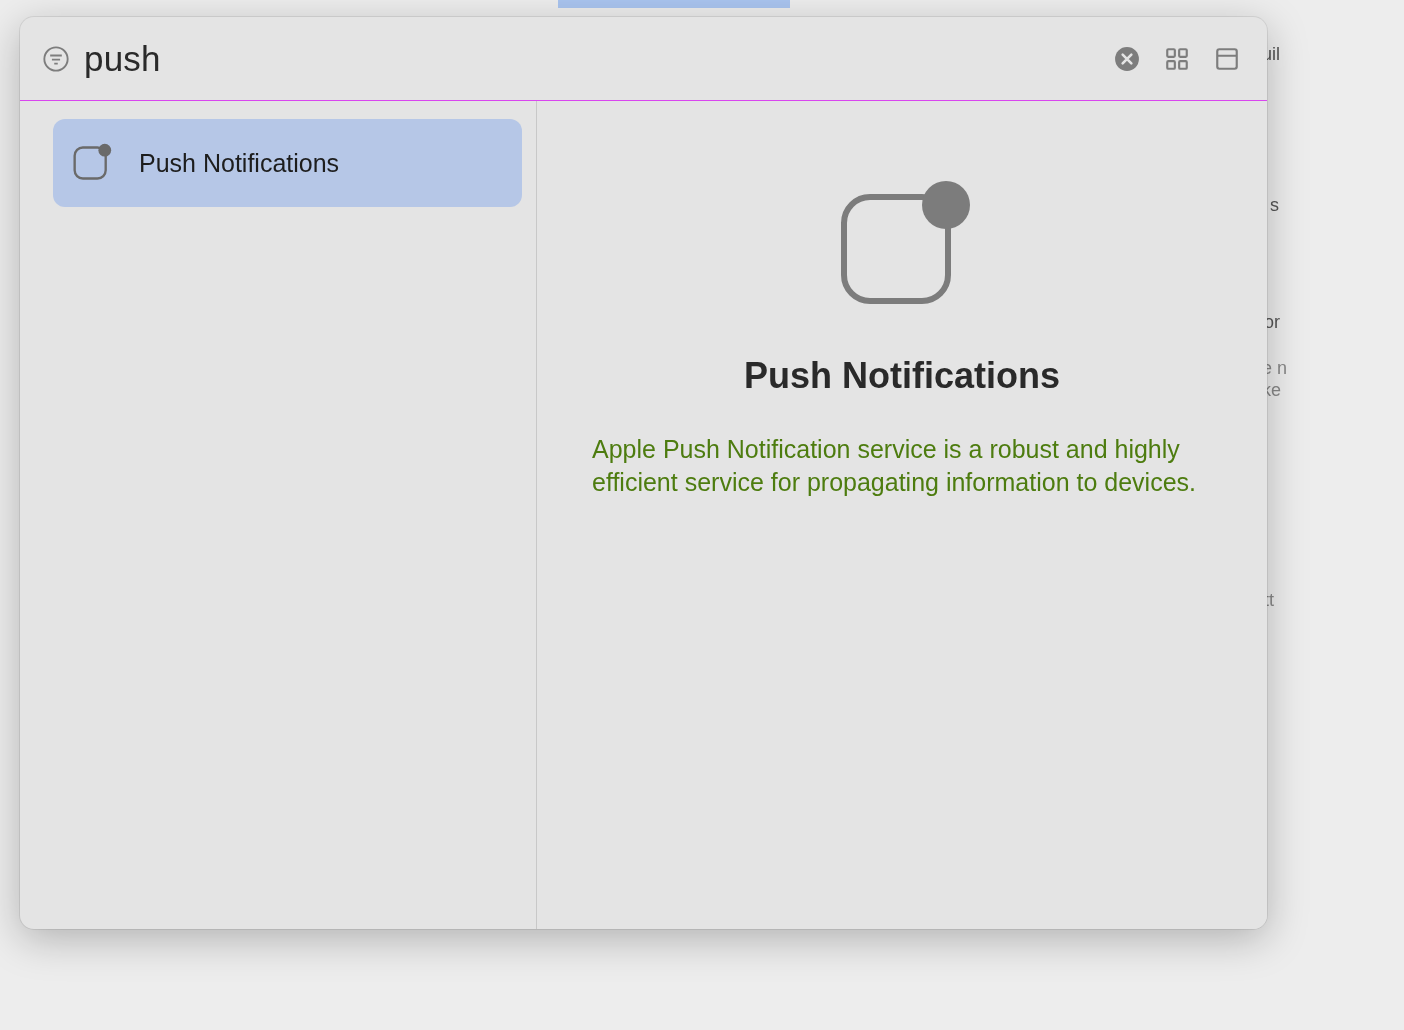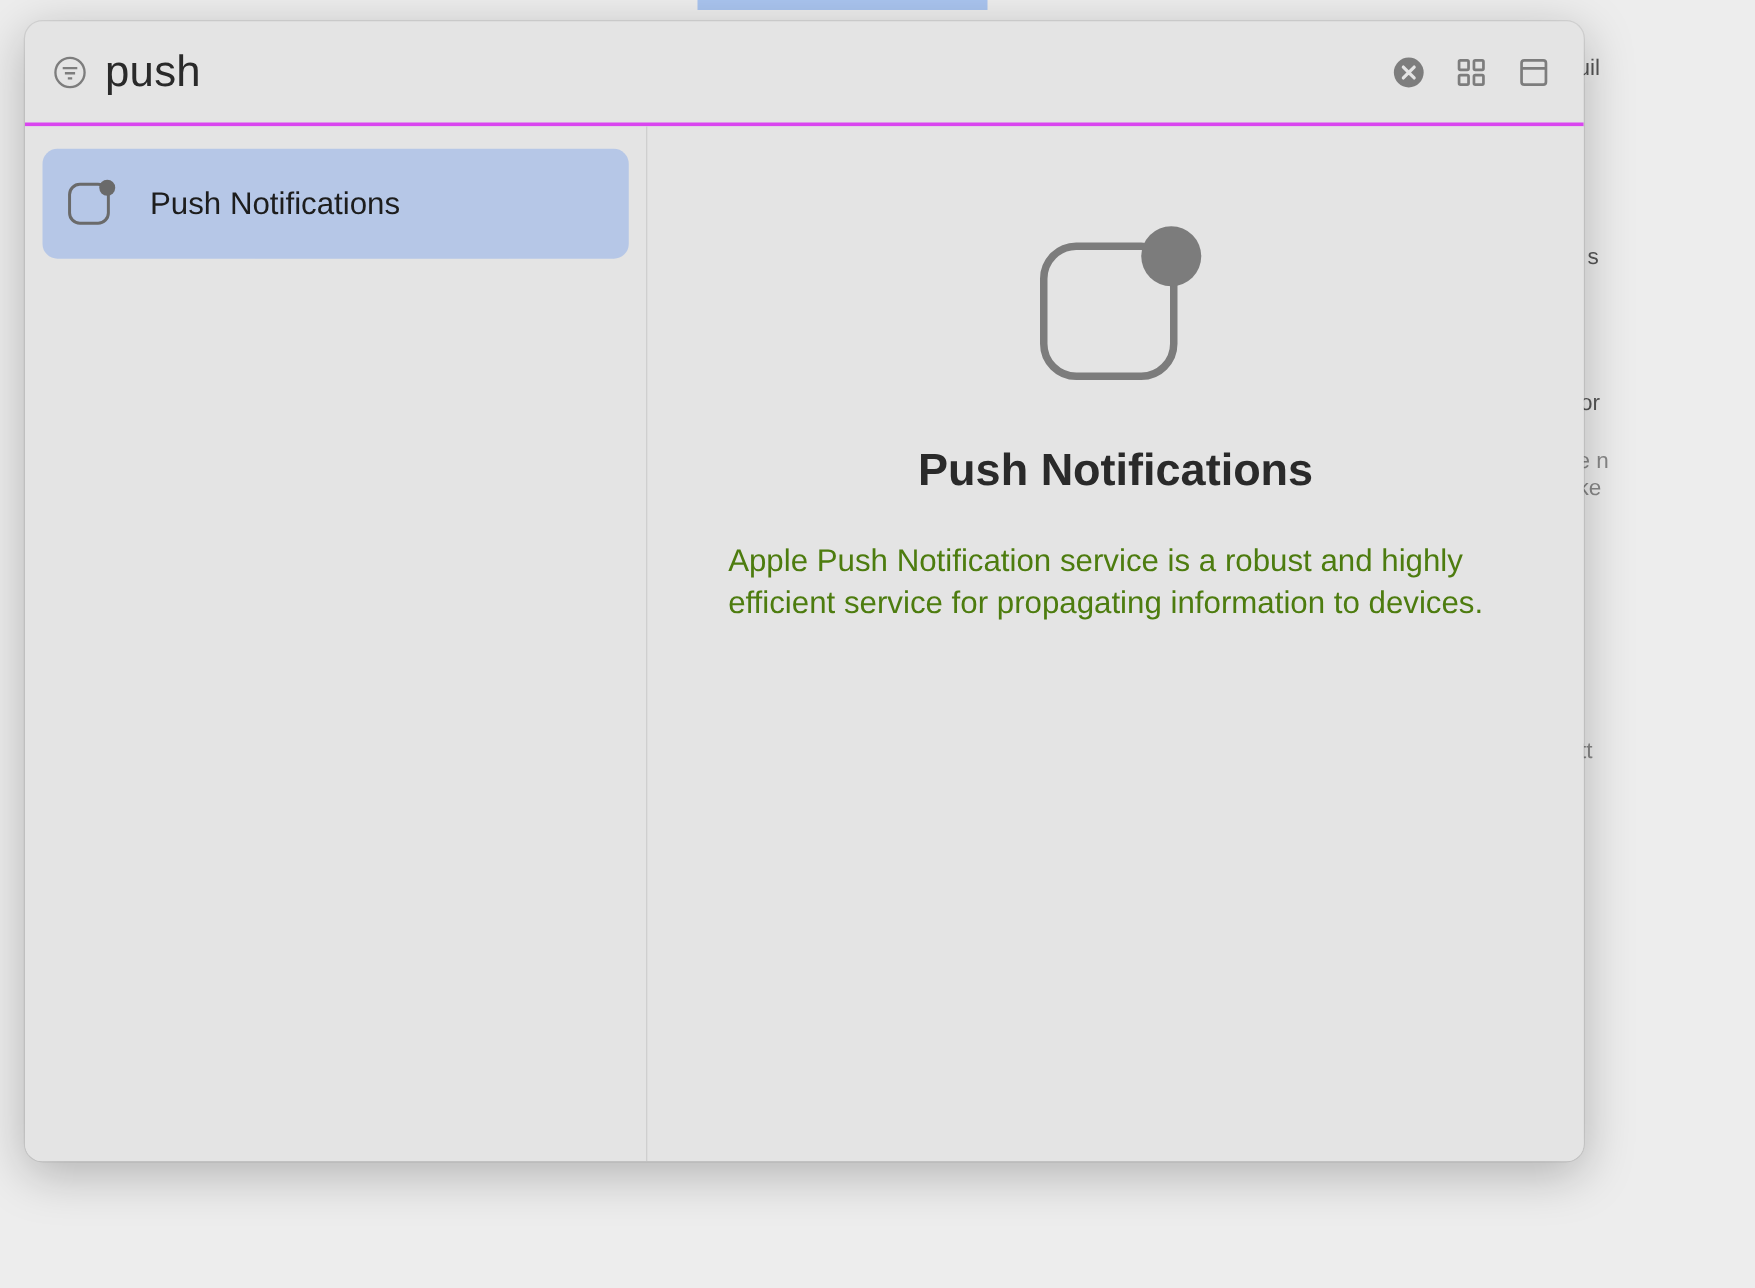--- a/index.html
+++ b/index.html
@@ -48,21 +48,21 @@
       box-shadow: 0 10px 40px rgba(0,0,0,0.25), 0 0 0 1px rgba(0,0,0,0.08);
       display: flex;
       flex-direction: column;
       overflow: hidden;
     }
     .popover-header {
       height: 84px;
       display: flex;
       align-items: center;
       padding: 0 26px 0 22px;
-      border-bottom: 3px solid #d946ef;
+      border-bottom: 1px solid #d946ef;
       gap: 14px;
     }
     .filter-icon {
       width: 28px;
       height: 28px;
       display: flex;
       align-items: center;
       justify-content: center;
       color: #7d7d7d;
       flex-shrink: 0;
@@ -88,20 +88,21 @@
       display: flex;
       align-items: center;
       justify-content: center;
       color: #7d7d7d;
       cursor: pointer;
     }
     .popover-body {
       flex: 1;
       display: flex;
       overflow: hidden;
+      padding-left: 19px;
     }
     .sidebar {
       width: 498px;
       border-right: 1px solid #c8c8c8;
       padding: 18px 14px;
       background: #e4e4e4;
     }
     .sidebar-item {
       height: 88px;
       border-radius: 12px;

